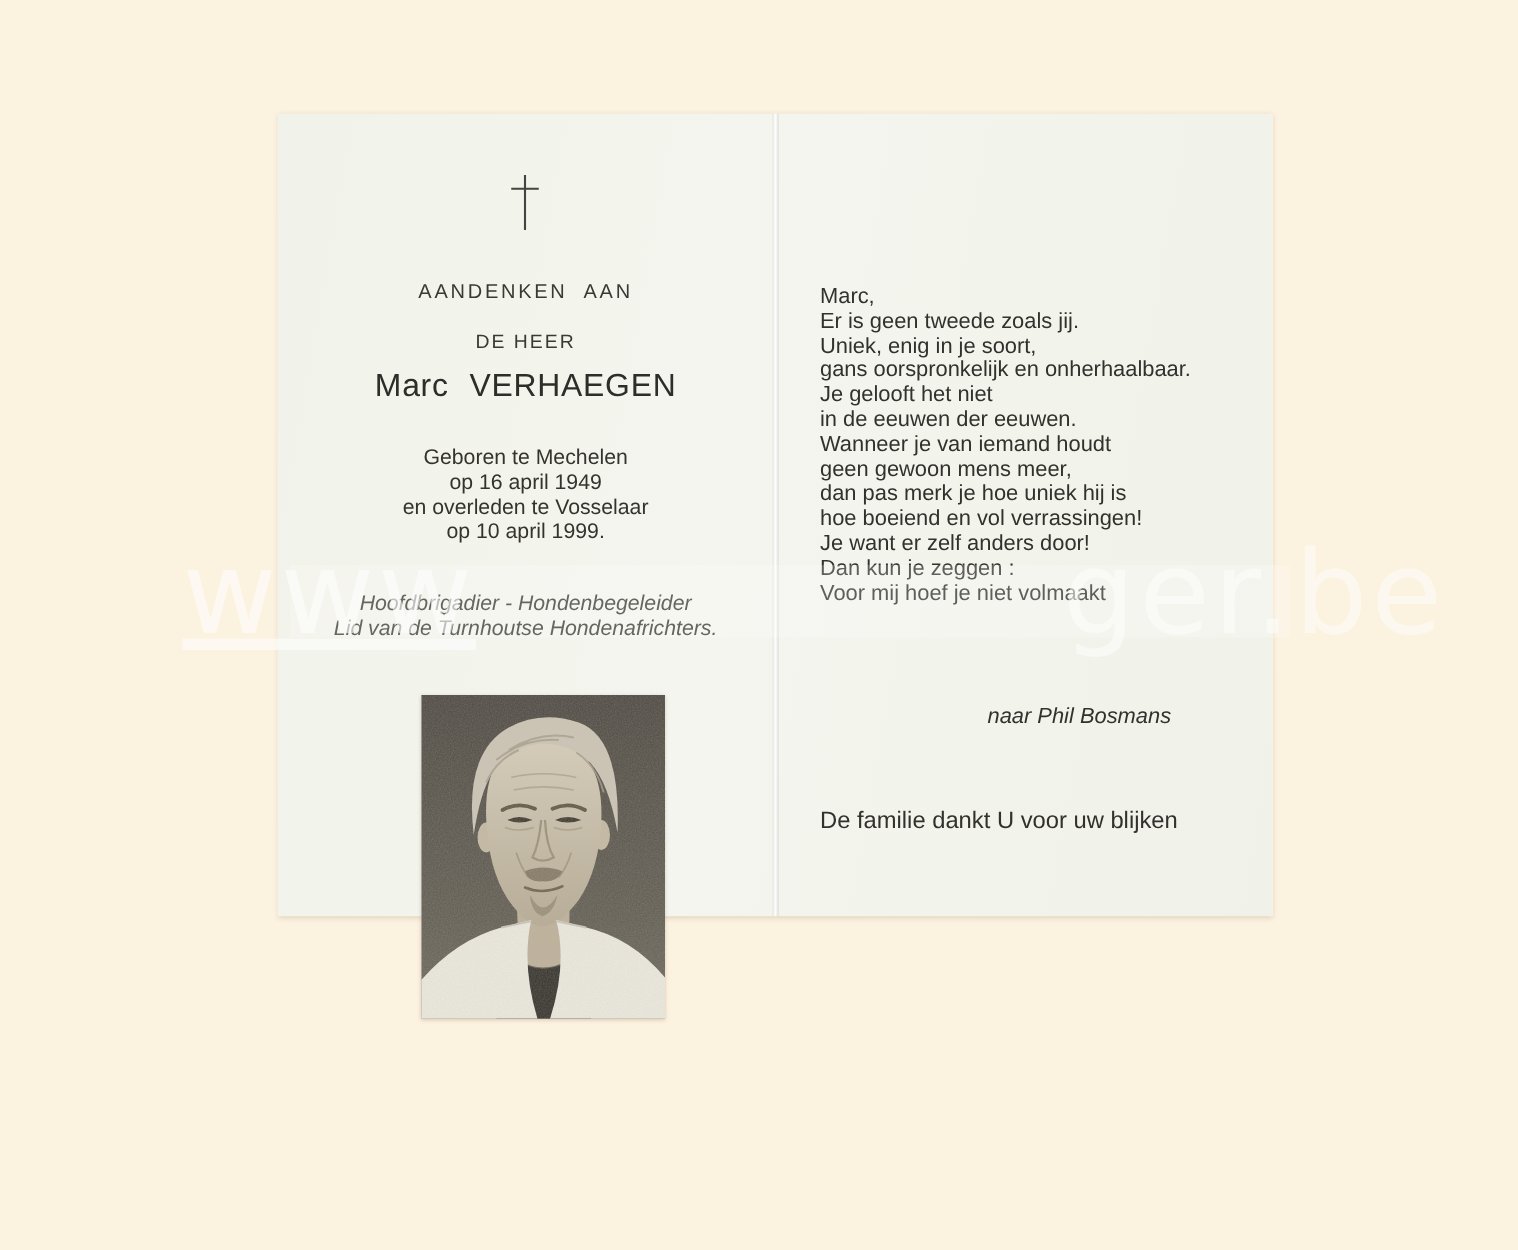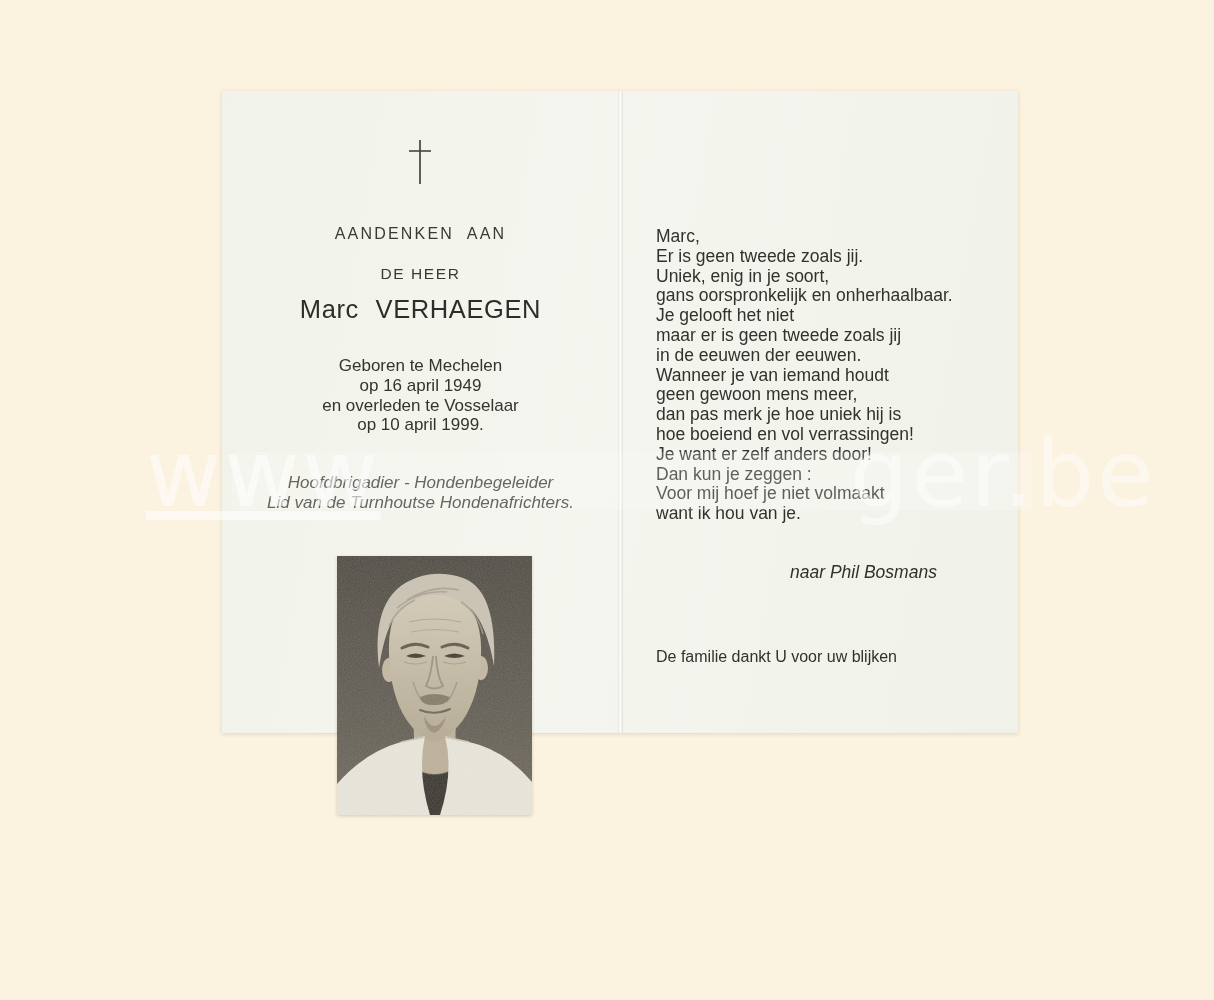--- a/index.html
+++ b/index.html
@@ -37,21 +37,21 @@
   .poem-block {
     position:absolute; left:434px; top:136px;
     font-size:17.5px; line-height:19.8px; color:#32312d;
   }
   .attribution-line {
     position:absolute; left:568px; top:471px;
     font-size:17.5px; font-style:italic; color:#32312d;
   }
   .thanks-block {
     position:absolute; left:434px; top:556px;
-    font-size:16px; line-height:20px; color:#32312d;
+    font-size:19px; line-height:20px; color:#32312d;
   }
 
   
   .photo {
     position:absolute; left:337px; top:556px; width:195px; height:259px;
     z-index:2; box-shadow:0 1px 3px rgba(110,85,45,0.25);
   }
   .photo svg { display:block; width:100%; height:100%; }
 
   
@@ -103,30 +103,28 @@
 
     <div class="fold"></div>
 
     <div>
       <div class="poem-block">
         <div>Marc,</div>
         <div>Er is geen tweede zoals jij.</div>
         <div>Uniek, enig in je soort,</div>
         <div>gans oorspronkelijk en onherhaalbaar.</div>
         <div>Je gelooft het niet</div>
-        <div>maar er is geen tweede zoals jij</div>
         <div>in de eeuwen der eeuwen.</div>
         <div>Wanneer je van iemand houdt</div>
         <div>geen gewoon mens meer,</div>
         <div>dan pas merk je hoe uniek hij is</div>
         <div>hoe boeiend en vol verrassingen!</div>
         <div>Je want er zelf anders door!</div>
         <div>Dan kun je zeggen :</div>
         <div>Voor mij hoef je niet volmaakt</div>
-        <div>want ik hou van je.</div>
       </div>
 
       <div class="attribution-line">naar Phil Bosmans</div>
 
       <div class="thanks-block">
         <div>De familie dankt U voor uw blijken</div>
       </div>
     </div>
   </div>
 

